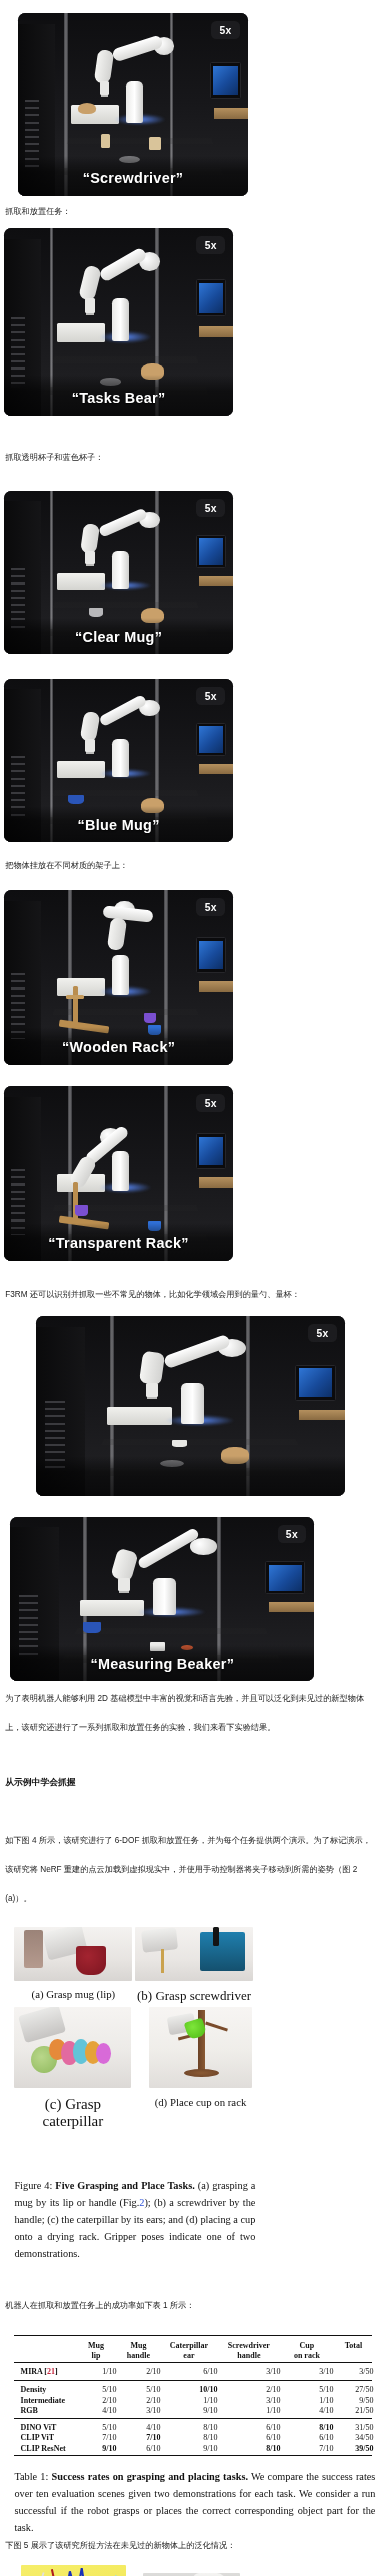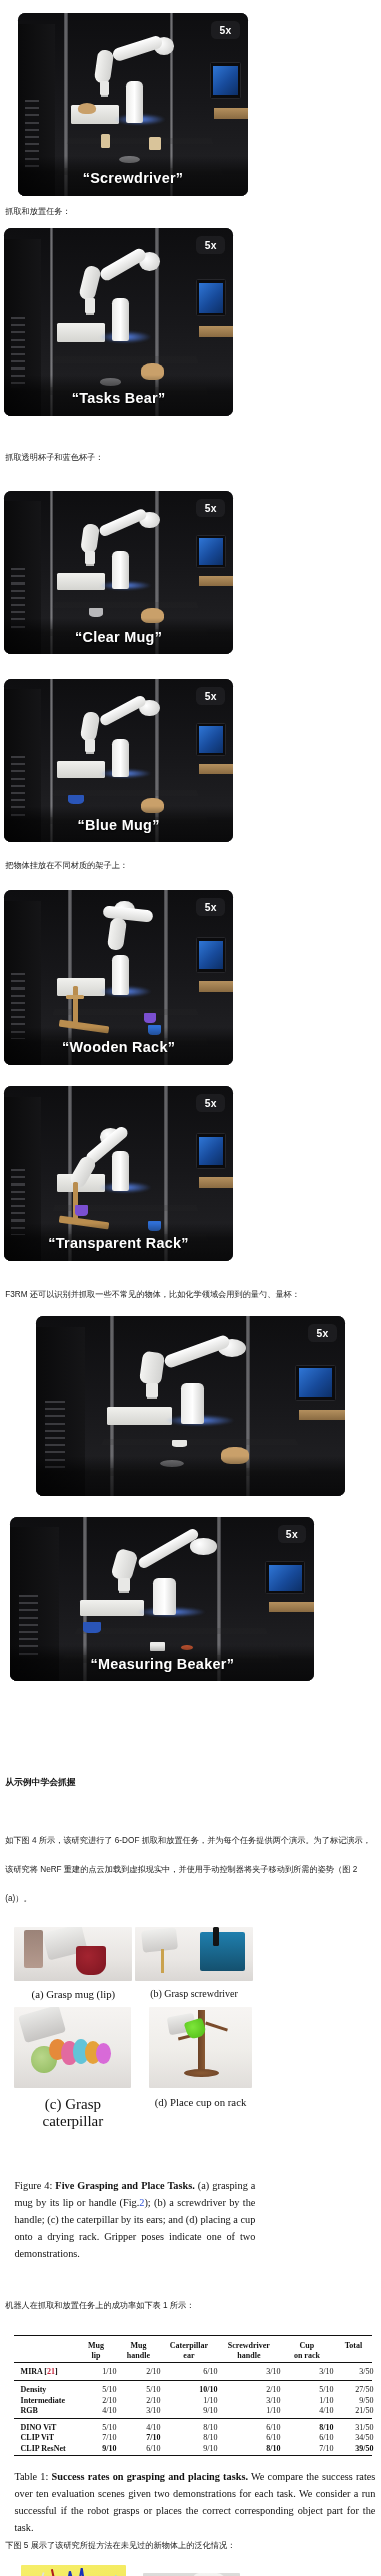--- a/index.html
+++ b/index.html
@@ -241,36 +241,37 @@
     <div class="sc-desk"></div>
     <div class="sc-mon"></div>
     <div class="vprop" style="left:24%;top:64%;width:6%;height:7%;background:#2a55b8;border-radius:1px 1px 30% 30%;"></div>
     <div class="vprop" style="left:46%;top:76%;width:5%;height:6%;background:#ececea;border-radius:1px;"></div>
     <div class="vprop" style="left:56%;top:78%;width:4%;height:3%;background:#b8502e;border-radius:50%;"></div>
     <div class="vcapbar"></div>
     <div class="vcap">“Measuring Beaker”</div>
     <div class="vbadge">5x</div>
   </div>
 
+  <div class="abs zpara" style="left:5.2px;top:1684px;width:372px;">为了表明机器人能够利用 2D 基础模型中丰富的视觉和语言先验，并且可以泛化到未见过的新型物体上，该研究还进行了一系列抓取和放置任务的实验，我们来看下实验结果。</div>
   <div class="abs zhead" style="left:5.2px;top:1777px;width:371px;">从示例中学会抓握</div>
   <div class="abs zpara" style="left:5.2px;top:1826px;width:372px;">如下图 4 所示，该研究进行了 6-DOF 抓取和放置任务，并为每个任务提供两个演示。为了标记演示，该研究将 NeRF 重建的点云加载到虚拟现实中，并使用手动控制器将夹子移动到所需的姿势（图 2 (a)）。</div>
 
   <div class="subimg" style="left:14.4px;top:1927px;width:118px;height:54px;background:linear-gradient(180deg,#f4f2f0 0%,#e7e4e1 60%,#d8d5d2 100%);">
     <div class="abs" style="left:8%;top:6%;width:16%;height:70%;background:linear-gradient(180deg,#9b8378,#b59a8e);border-radius:2.1px;"></div>
     <div class="abs" style="left:26%;top:2%;width:34%;height:52%;background:linear-gradient(180deg,#efefed,#cccac8);border-radius:4.1px;transform:rotate(-14deg);"></div>
     <div class="abs" style="left:52%;top:36%;width:26%;height:52%;background:radial-gradient(circle at 40% 35%,#a32430,#7c1520);border-radius:3.1px 3.1px 40% 40%;"></div>
   </div>
   <div class="subimg" style="left:135px;top:1927px;width:118px;height:54px;background:linear-gradient(180deg,#f4f2f0 0%,#e9e6e3 60%,#dad7d4 100%);">
     <div class="abs" style="left:6%;top:4%;width:30%;height:40%;background:linear-gradient(180deg,#efefed,#cccac8);border-radius:4.1px;transform:rotate(-6deg);"></div>
     <div class="abs" style="left:22%;top:40%;width:3%;height:45%;background:#caa24e;"></div>
     <div class="abs" style="left:55%;top:10%;width:38%;height:72%;background:linear-gradient(180deg,#1f7fae 0%,#14506e 100%);border-radius:2.1px;"></div>
     <div class="abs" style="left:66%;top:0;width:5%;height:36%;background:#141414;border-radius:1.5px;"></div>
   </div>
   <div class="subcap" style="left:14.4px;top:1988px;width:118px;font-size:10.8px;">(a) Grasp mug (lip)</div>
-  <div class="subcap" style="left:135px;top:1988px;width:118px;font-size:10px;">(b) Grasp screwdriver</div>
+  <div class="subcap" style="left:135px;top:1988px;width:118px;font-size:13px;">(b) Grasp screwdriver</div>
 
   <div class="subimg" style="left:14.4px;top:2007px;width:117px;height:81px;background:linear-gradient(180deg,#f6f4f2 0%,#eceae7 55%,#dcd9d6 100%);">
     <div class="abs" style="left:6%;top:4%;width:36%;height:34%;background:linear-gradient(180deg,#e9e9e7,#c6c4c2);border-radius:4.1px;transform:rotate(-16deg);"></div>
     <div class="abs" style="left:14%;top:48%;width:22%;height:34%;background:radial-gradient(circle at 40% 40%,#b9d78a,#8eb85c);border-radius:50%;"></div>
     <div class="abs" style="left:30%;top:40%;width:14%;height:26%;background:#e58a3a;border-radius:50%;"></div>
     <div class="abs" style="left:40%;top:42%;width:14%;height:30%;background:#e26aa0;border-radius:50%;"></div>
     <div class="abs" style="left:50%;top:40%;width:14%;height:30%;background:#62c4d8;border-radius:50%;"></div>
     <div class="abs" style="left:60%;top:42%;width:14%;height:28%;background:#e5a23a;border-radius:50%;"></div>
     <div class="abs" style="left:70%;top:44%;width:13%;height:26%;background:#d86ad8;border-radius:50%;"></div>
   </div>

